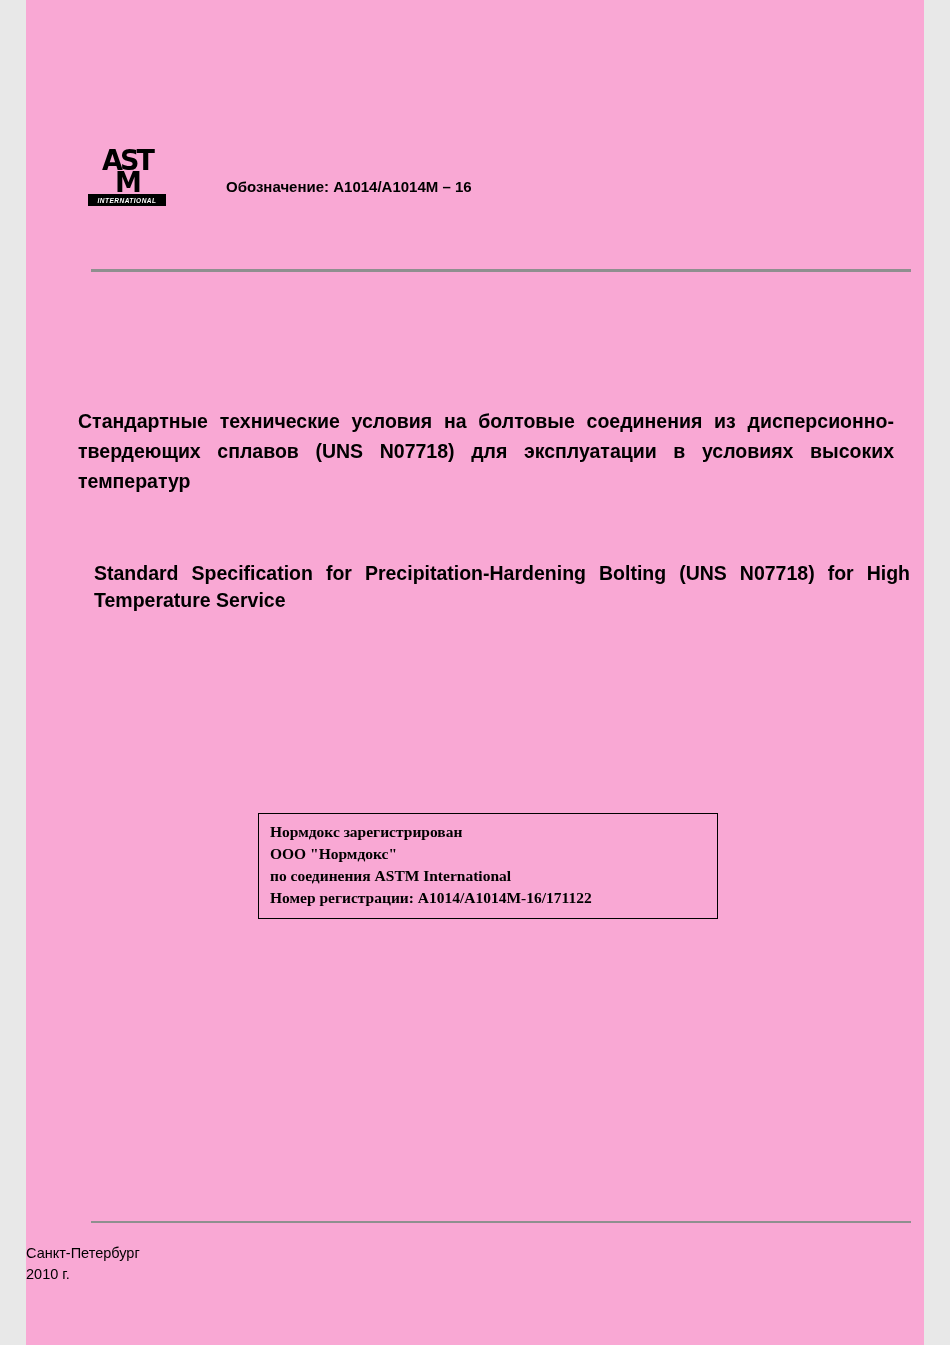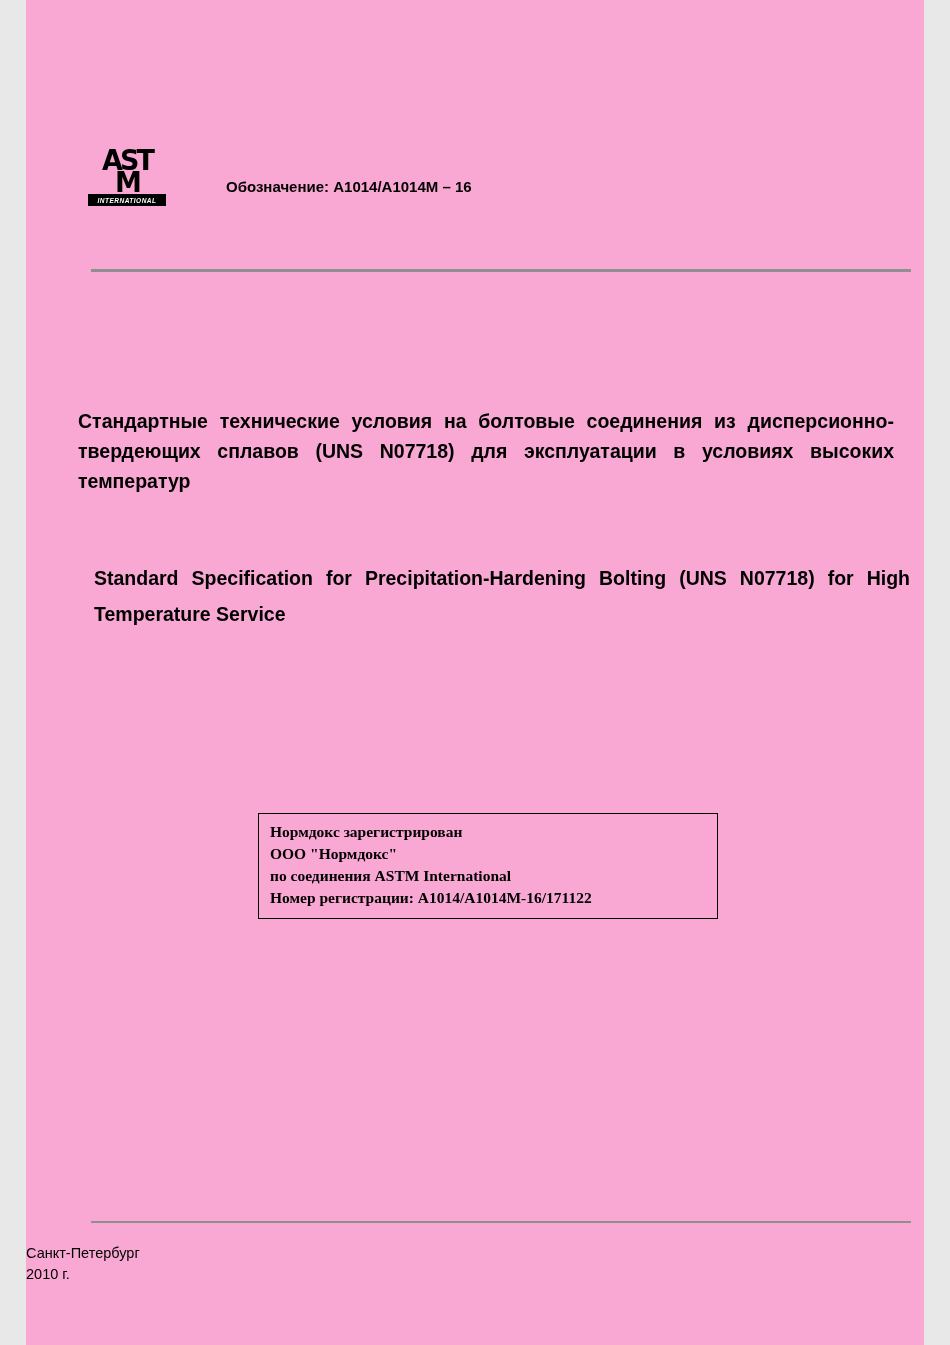--- a/index.html
+++ b/index.html
@@ -79,21 +79,21 @@
     text-align: justify;
   }
 
   .title-en {
     position: absolute;
     left: 68px;
     top: 560px;
     width: 816px;
     font-size: 19.5px;
     font-weight: bold;
-    line-height: 36px;
+    line-height: 27px;
     text-align: justify;
   }
 
   .reg-box {
     position: absolute;
     left: 232px;
     top: 813px;
     width: 436px;
     border: 1.5px solid #000;
     padding: 7px 11px 9px 11px;

